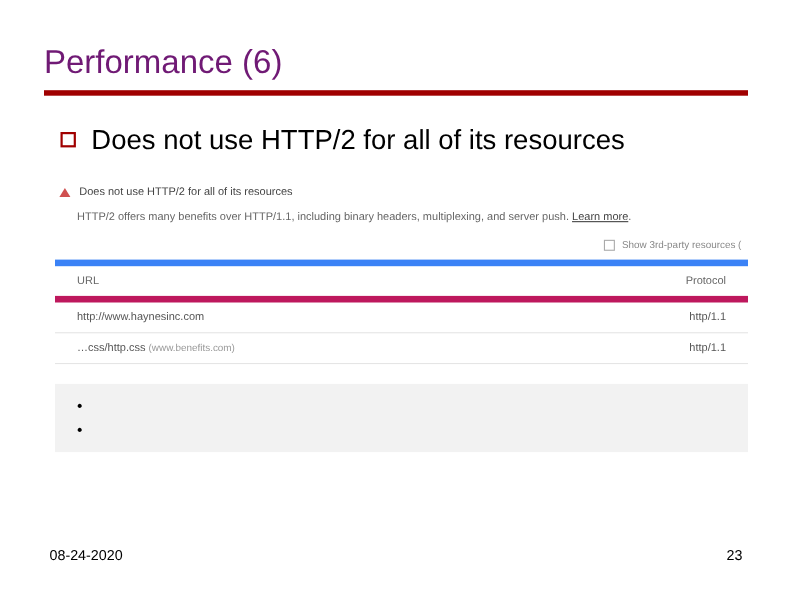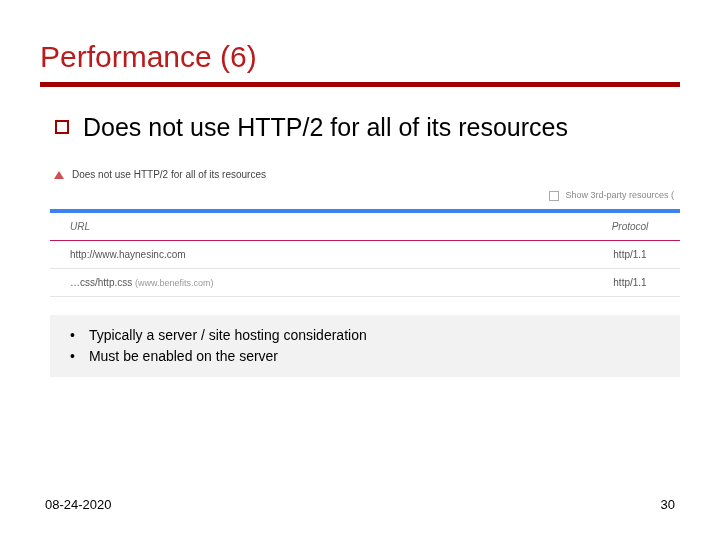--- a/index.html
+++ b/index.html
@@ -10,21 +10,21 @@
     body {
       width: 720px;
       height: 540px;
       background: #fff;
       font-family: Verdana, Arial, sans-serif;
       position: relative;
       padding: 40px 40px 30px 40px;
     }
     .title {
       font-size: 30px;
-      color: #b91c1c;
+      color: #701a75;
       padding-bottom: 8px;
       border-bottom: 5px solid #a00000;
       margin-bottom: 25px;
     }
     .main-bullet {
       display: flex;
       align-items: flex-start;
       margin-left: 15px;
       margin-bottom: 20px;
     }
@@ -76,53 +76,52 @@
     }
     .learn-more {
       text-decoration: underline;
       color: #444;
     }
     .third-party {
       text-align: right;
       padding: 4px 6px 8px 6px;
       color: #888;
       font-size: 9px;
-      border-bottom: 4px solid #3b82f6;
+      border-bottom: 6px solid #3b82f6;
     }
     .third-party-check {
       display: inline-block;
       width: 10px;
       height: 10px;
       border: 1px solid #aaa;
       vertical-align: middle;
       margin-right: 4px;
     }
     .audit-table {
       width: 100%;
       border-collapse: collapse;
     }
     .audit-table th {
       text-align: left;
       font-weight: normal;
       color: #666;
       padding: 8px 20px;
-      border-bottom: 1px solid #be185d;
+      border-bottom: 6px solid #be185d;
       font-size: 10px;
-      font-style: italic;
     }
     .audit-table td {
       padding: 8px 20px;
       border-bottom: 1px solid #e5e5e5;
       color: #555;
       font-size: 10px;
       margin-top: 40px;
     }
     .audit-table th:last-child,
     .audit-table td:last-child {
-      text-align: center;
+      text-align: right;
       width: 100px;
     }
     .domain {
       color: #999;
       font-size: 9px;
     }
     .sub-bullets {
       background: #f2f2f2;
       margin-left: 10px;
       padding: 10px 15px;
@@ -158,20 +157,24 @@
 
 <div class="main-bullet">
   <div class="checkbox-marker"></div>
   <div class="main-bullet-text">Does not use HTTP/2 for all of its resources</div>
 </div>
 
 <div class="audit-panel">
   <div class="audit-header">
     <div class="triangle-icon"></div>
     <span class="audit-title">Does not use HTTP/2 for all of its resources</span>
+  </div>
+  <div class="audit-desc">
+    <span>HTTP/2 offers many benefits over HTTP/1.1, including binary headers, multiplexing, and server push. </span>
+    <span class="learn-more">Learn more</span>.
   </div>
   <div class="third-party">
     <span class="third-party-check"></span>
     <span>Show 3rd-party resources (</span>
   </div>
   <table class="audit-table">
     <thead>
       <tr>
         <th>URL</th>
         <th>Protocol</th>
@@ -192,24 +195,22 @@
         </td>
         <td>http/1.1</td>
       </tr>
     </tbody>
   </table>
 </div>
 
 <div class="sub-bullets">
   <div class="sub-bullet">
     <span class="dot">•</span>
-    <span>Typically a server / site hosting consideration</span>
   </div>
   <div class="sub-bullet">
     <span class="dot">•</span>
-    <span>Must be enabled on the server</span>
   </div>
 </div>
 
 <div class="footer">
   <span>08-24-2020</span>
-  <span>30</span>
+  <span>23</span>
 </div>
 
 </body></html>

